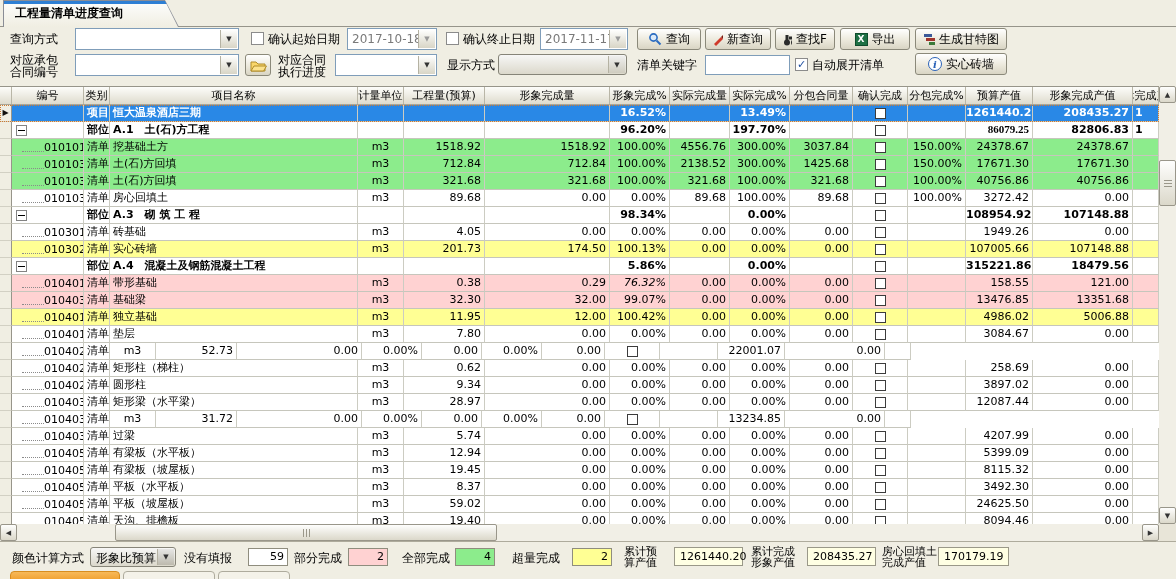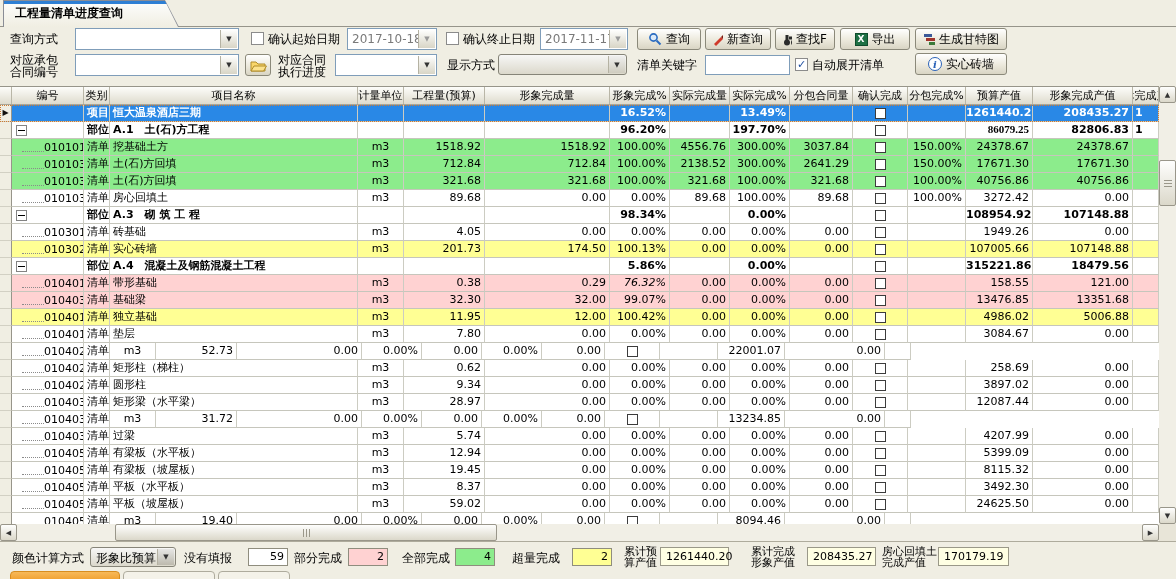--- a/index.html
+++ b/index.html
@@ -267,21 +267,21 @@
           <span class="codetxt">010103</span>
         </div>
         <div class="gcell col-type" style="width: 26px;">清单</div>
         <div class="gcell col-name" style="width: 248px;">土(石)方回填</div>
         <div class="gcell col-unit" style="width: 46px;">m3</div>
         <div class="gcell col-qty_budget" style="width: 81px;">712.84</div>
         <div class="gcell col-img_qty" style="width: 125px;">712.84</div>
         <div class="gcell col-img_pct" style="width: 60px;">100.00%</div>
         <div class="gcell col-act_qty" style="width: 60px;">2138.52</div>
         <div class="gcell col-act_pct" style="width: 60px;">300.00%</div>
-        <div class="gcell col-sub_qty" style="width: 63px;">2641.29</div>
+        <div class="gcell col-sub_qty" style="width: 63px;">1425.68</div>
         <div class="gcell col-confirm" style="width: 55px;">
           <span class="gcb"></span>
         </div>
         <div class="gcell col-sub_pct" style="width: 58px;">150.00%</div>
         <div class="gcell col-budget_val" style="width: 67px;">17671.30</div>
         <div class="gcell col-img_val" style="width: 100px;">17671.30</div>
         <div class="gcell col-act_val" style="width: 26px;"></div>
       </div>
       <div class="grow row-item row-green">
         <div class="gcell col-indicator indicator" style="width: 12px;"></div>
@@ -739,20 +739,21 @@
         <div class="gcell col-img_val" style="width: 100px;">0.00</div>
         <div class="gcell col-act_val" style="width: 26px;"></div>
       </div>
       <div class="grow row-item">
         <div class="gcell col-indicator indicator" style="width: 12px;"></div>
         <div class="gcell col-code" style="width: 72px;">
           <span class="tdots"></span>
           <span class="codetxt">010405</span>
         </div>
         <div class="gcell col-type" style="width: 26px;">清单</div>
+        <div class="gcell col-name" style="width: 248px;">天沟、排檐板</div>
         <div class="gcell col-unit" style="width: 46px;">m3</div>
         <div class="gcell col-qty_budget" style="width: 81px;">19.40</div>
         <div class="gcell col-img_qty" style="width: 125px;">0.00</div>
         <div class="gcell col-img_pct" style="width: 60px;">0.00%</div>
         <div class="gcell col-act_qty" style="width: 60px;">0.00</div>
         <div class="gcell col-act_pct" style="width: 60px;">0.00%</div>
         <div class="gcell col-sub_qty" style="width: 63px;">0.00</div>
         <div class="gcell col-confirm" style="width: 55px;">
           <span class="gcb"></span>
         </div>
@@ -792,21 +793,21 @@
   <span class="flbl" style="left:294px">部分完成</span>
   <span class="lgbox" style="left:348px;background:#ffd2d2">2</span>
   <span class="flbl" style="left:402px">全部完成</span>
   <span class="lgbox" style="left:455px;background:#8cec8c">4</span>
   <span class="flbl" style="left:512px">超量完成</span>
   <span class="lgbox" style="left:572px;background:#ffff94">2</span>
 
   <span class="flbl2" style="left:624px">
     <span>累计预</span><br><span>算产值</span>
   </span>
-  <span class="totbox" style="left:660px;width:69px">1261440.20</span>
+  <span class="totbox" style="left:674px;width:69px">1261440.20</span>
   <span class="flbl2" style="left:751px">
     <span>累计完成</span><br><span>形象产值</span>
   </span>
   <span class="totbox" style="left:807px;width:69px">208435.27</span>
   <span class="flbl2" style="left:882px">
     <span>房心回填土</span><br><span>完成产值</span>
   </span>
   <span class="totbox" style="left:938px;width:71px">170179.19</span>
 </div>
 

